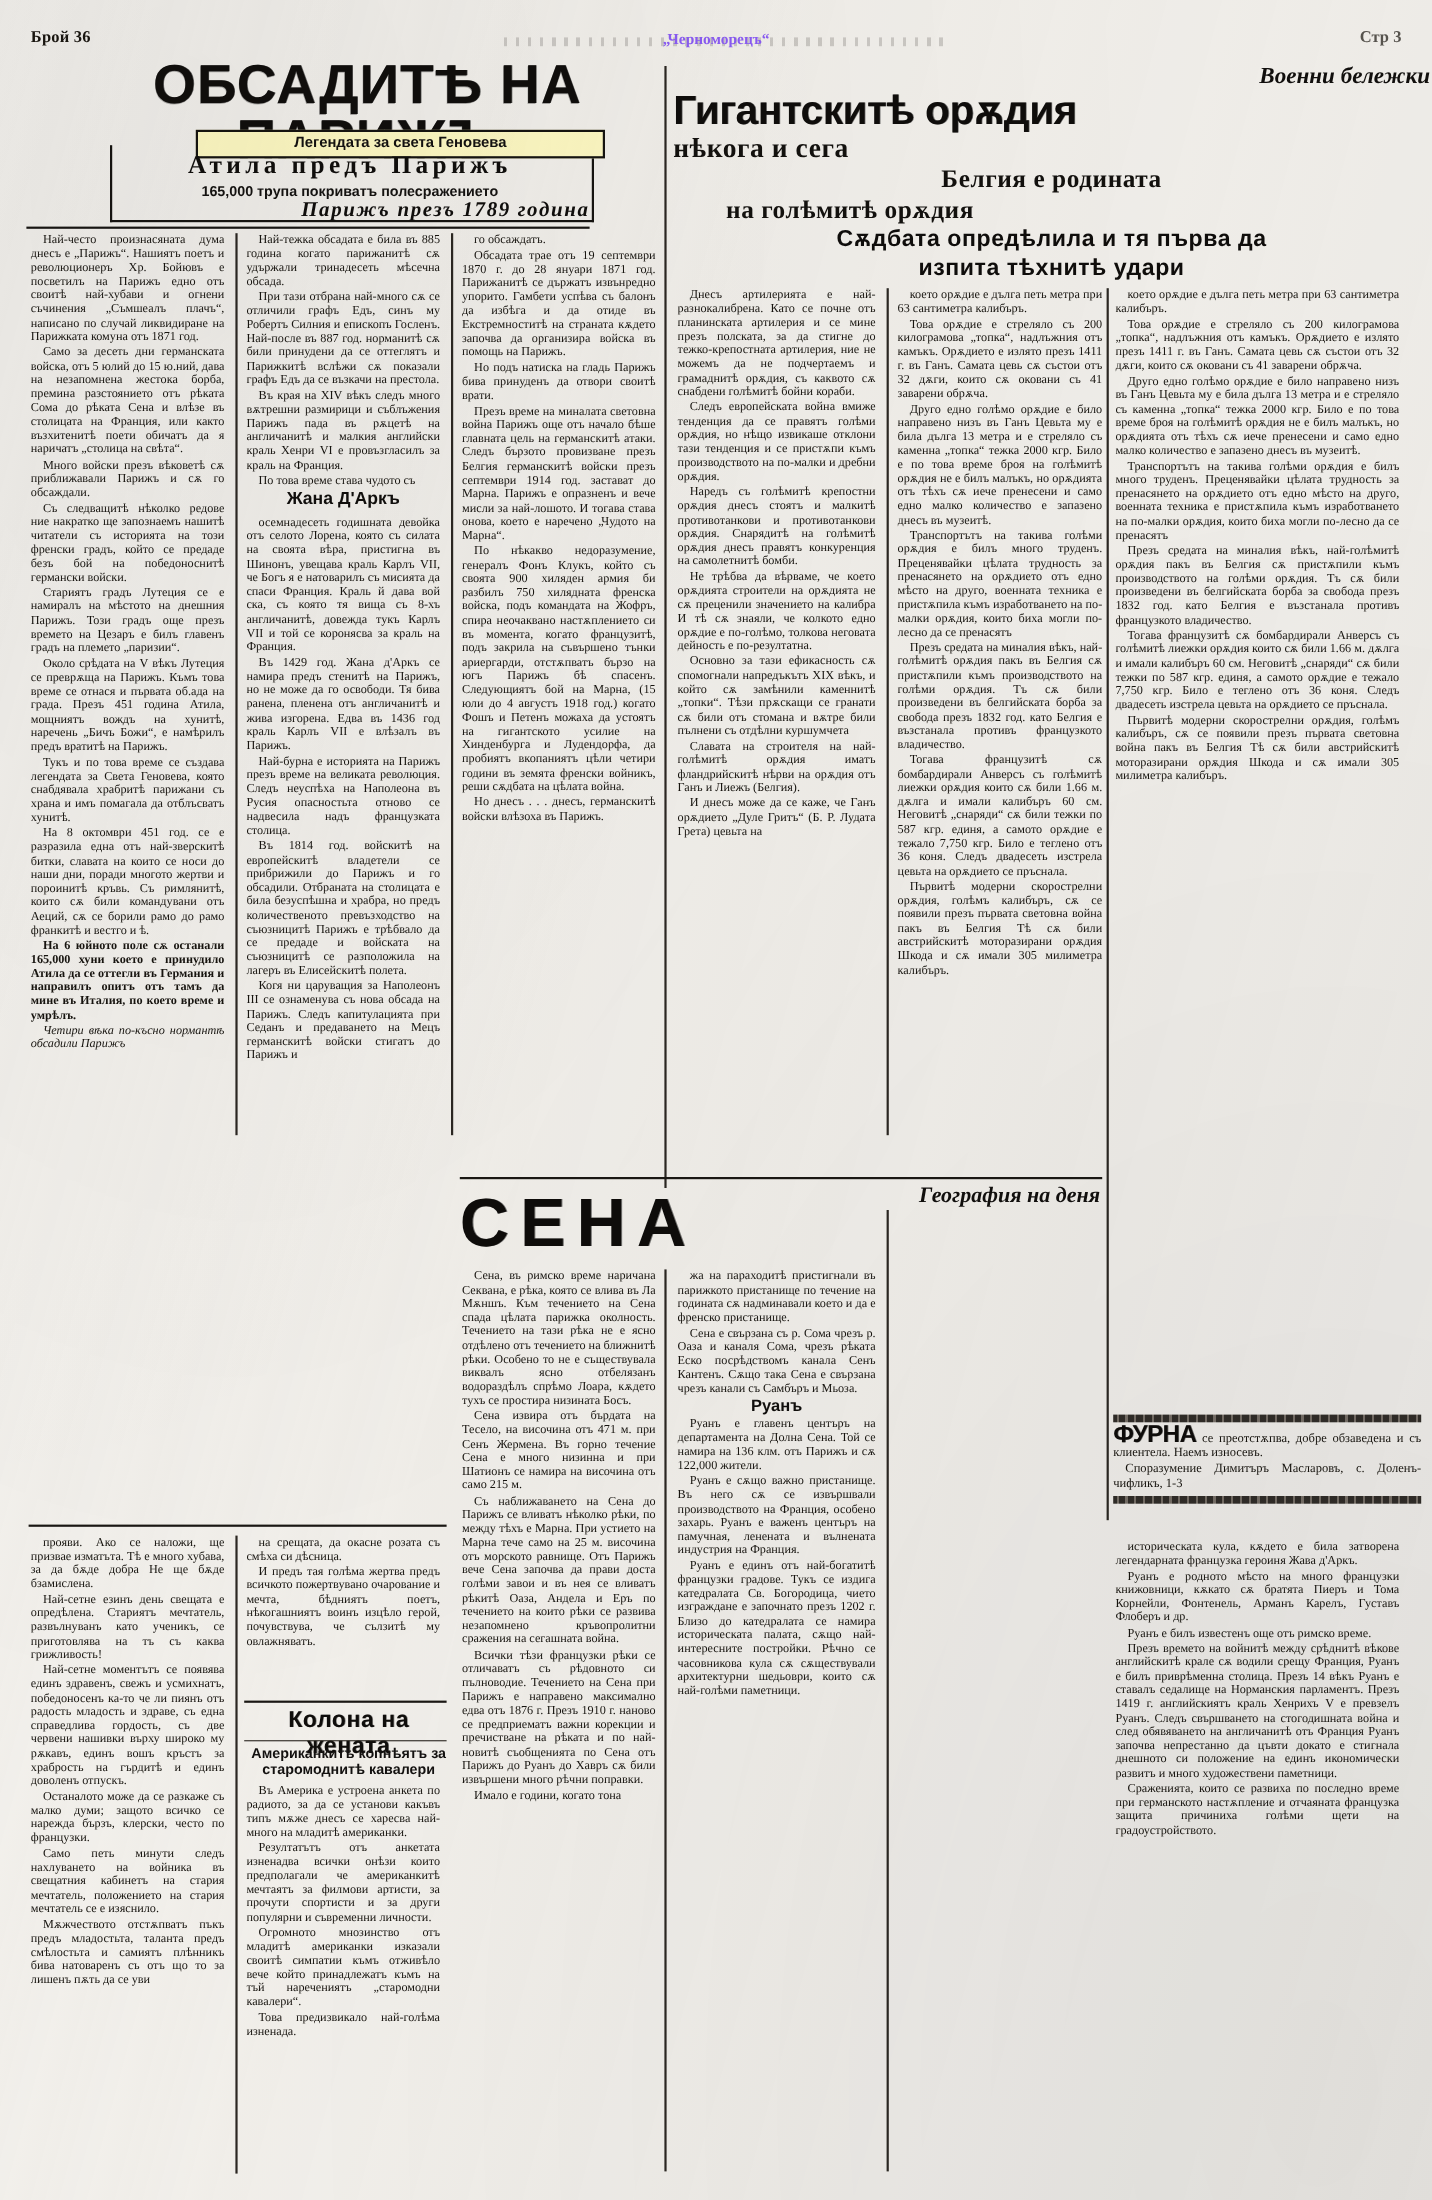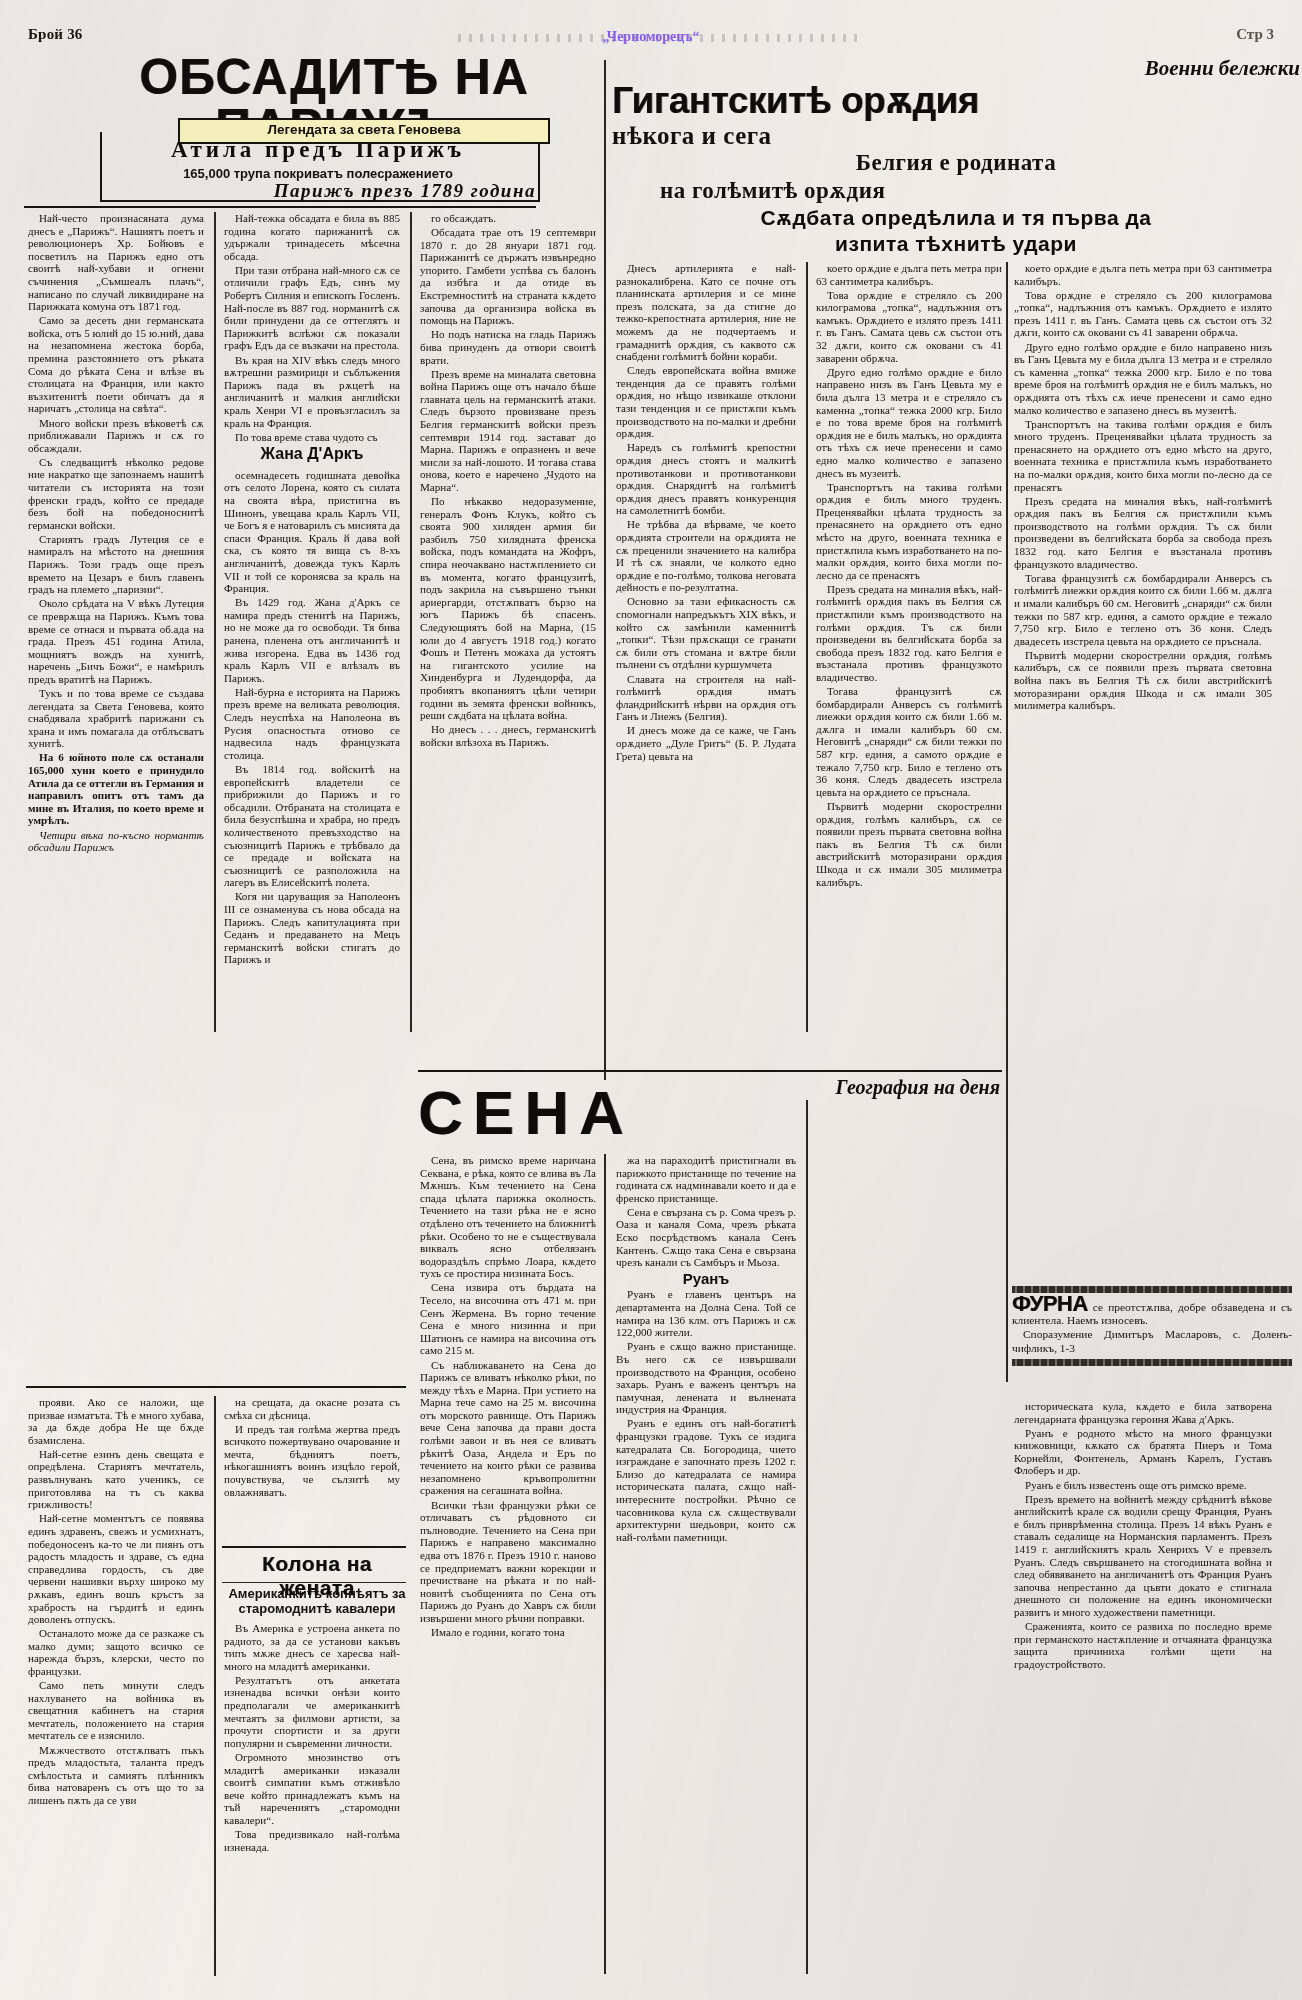--- a/index.html
+++ b/index.html
@@ -149,20 +149,21 @@
   <div class="giant-s5">изпита тѣхнитѣ удари</div>
 
   <div class="col" id="c1" style="left:28px;top:212px;width:176px;height:820px;">
       <p>Най-често произнасяната дума днесъ е „Парижъ“. Нашиятъ поетъ и революционеръ Хр. Бойювъ е посветилъ на Парижъ едно отъ своитѣ най-хубави и огнени съчинения „Съмшеалъ плачъ“, написано по случай ликвидиране на Парижката комуна отъ 1871 год.</p>
       <p>Само за десеть дни германската войска, отъ 5 юлий до 15 ю.ний, дава на незапомнена жестока борба, премина разстоянието отъ рѣката Сома до рѣката Сена и влѣзе въ столицата на Франция, или както възхитенитѣ поети обичатъ да я наричатъ „столица на свѣта“.</p>
       <p>Много войски презъ вѣковетѣ сѫ приближавали Парижъ и сѫ го обсаждали.</p>
       <p>Съ следващитѣ нѣколко редове ние накратко ще запознаемъ нашитѣ читатели съ историята на този френски градъ, който се предаде безъ бой на победоноснитѣ германски войски.</p>
       <p>Стариятъ градъ Лутеция се е намиралъ на мѣстото на днешния Парижъ. Този градъ още презъ времето на Цезаръ е билъ главенъ градъ на племето „паризии“.</p>
       <p>Около срѣдата на V вѣкъ Лутеция се преврѫща на Парижъ. Къмъ това време се отнася и първата об.ада на града. Презъ 451 година Атила, мощниятъ вождъ на хунитѣ, наречень „Бичъ Божи“, е намѣрилъ предъ вратитѣ на Парижъ.</p>
       <p>Тукъ и по това време се създава легендата за Света Геновева, която снабдявала храбритѣ парижани съ храна и имъ помагала да отблъсватъ хунитѣ.</p>
+      <p>На 8 октомври 451 год. се е разразила една отъ най-зверскитѣ битки, славата на които се носи до наши дни, поради многото жертви и пороинитѣ кръвь. Съ римлянитѣ, които сѫ били командувани отъ Аеций, сѫ се борили рамо до рамо франкитѣ и вестго и ѣ.</p>
       <p class="bold">На 6 юйното поле сѫ останали 165,000 хуни което е принудило Атила да се оттегли въ Германия и направилъ опитъ отъ тамъ да мине въ Италия, по което време и умрѣлъ.</p>
       <p class="ital">Четири вѣка по-късно нормантѣ обсадили Парижъ</p>
     </div>
   <div class="vrule" style="left:214px;top:212px;height:820px;"></div>
 
   <div class="col" id="c2" style="left:224px;top:212px;width:176px;height:820px;">
       <p>Най-тежка обсадата е била въ 885 година когато парижанитѣ сѫ удържали тринадесеть мѣсечна обсада.</p>
       <p>При тази отбрана най-много сѫ се отличили графъ Едъ, синъ му Робертъ Силния и епископъ Госленъ. Най-после въ 887 год. норманитѣ сѫ били принудени да се оттеглятъ и Парижкитѣ вслѣжи сѫ показали графъ Едъ да се възкачи на престола.</p>
       <p>Въ края на XIV вѣкъ следъ много вѫтрешни размирици и съблъжения Парижъ пада въ рѫцетѣ на англичанитѣ и малкия английски краль Хенри VI е провъзгласилъ за краль на Франция.</p>
       <p>По това време става чудото съ</p>

